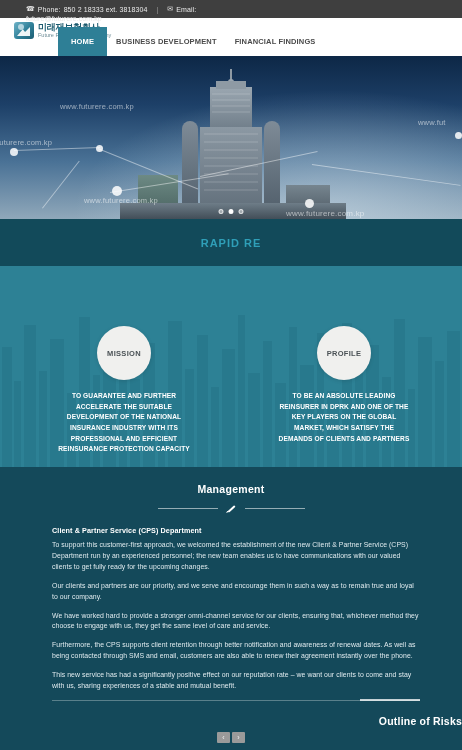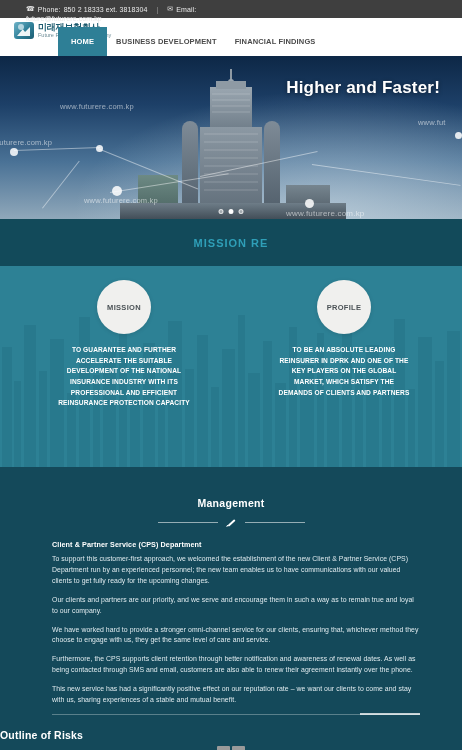--- a/index.html
+++ b/index.html
@@ -137,20 +137,21 @@
     background: #2e8296;
   }
   .mvc-bg { position:absolute; inset:0; opacity:.30; }
   .mvc-bg i {
     position:absolute; bottom:0; background:#0d4a5a; display:block;
   }
   .mvc-tint { position:absolute; inset:0; background: rgba(46,130,150,.55); }
   .mvc-cols {
     position: relative; z-index: 3; display: flex; height: 100%;
     padding: 14px 8px 0 14px;
+    margin-top: 46px;
   }
   .mvc-col { flex: 1; display: flex; flex-direction: column; align-items: center; }
   .circle {
     width: 54px; height: 54px; border-radius: 50%; background: #f0f0ee;
     display: flex; align-items: center; justify-content: center;
     box-shadow: 0 1px 4px rgba(0,0,0,.12);
   }
   .circle span { font-size: 7.5px; font-weight: 700; color: #4b5256; letter-spacing: .3px; }
   .mvc-text {
     margin-top: 11px; color: #ffffff; font-size: 6.6px; font-weight: 700;
@@ -165,21 +166,20 @@
   .mvc-list li { position: relative; padding-left: 9px; }
   .mvc-list li:before {
     content: "\25AA"; position: absolute; left: 0; top: -1px; font-size: 6px;
   }
 
   
   .mgmt { background: #14495a; padding: 16px 0 0 0; }
   .mgmt-title {
     text-align: center; color: #ffffff; font-size: 10.5px; font-weight: 700;
     letter-spacing: .3px;
-    margin-top: 14px;
   }
   .mgmt-div {
     display: flex; align-items: center; justify-content: center; gap: 8px;
     margin-top: 8px;
   }
   .mgmt-div .ln { width: 60px; height: 1px; background: rgba(255,255,255,.55); }
   .pencil { position: relative; width: 11px; height: 11px; }
   .pencil:before {
     content:""; position:absolute; left:1px; top:5px; width:9px; height:1.6px;
     background:#ffffff; transform: rotate(-42deg); border-radius:1px;
@@ -202,21 +202,21 @@
     position: relative;
   }
   .mgmt-rule:after {
     content:""; position:absolute; right:0; top:-1px; width:60px; height:2px;
     background: rgba(255,255,255,.75);
   }
 
   
   .risks { background: #14495a; padding-top: 14px; }
   .risks-title {
-    text-align: left; color: #ffffff; font-size: 10.5px; font-weight: 700;
+    text-align: right; color: #ffffff; font-size: 10.5px; font-weight: 700;
     letter-spacing: .2px;
   }
   .risks-arrows {
     display: flex; justify-content: center; gap: 2px; margin-top: 5px;
   }
   .arw {
     width: 13px; height: 11px; background: #9a9a9a; color: #f2f2f2;
     font-size: 7px; display: flex; align-items: center; justify-content: center;
     cursor: pointer; border-radius: 1px;
   }
@@ -303,31 +303,30 @@
     <div class="hero-node" style="left:112px;top:130px;width:10px;height:10px;"></div>
     <div class="hero-node" style="left:305px;top:143px;width:9px;height:9px;"></div>
     <div class="hero-node" style="left:455px;top:76px;width:7px;height:7px;"></div>
 
     <span class="hero-wm" style="left:60px;top:46px;">www.futurere.com.kp</span>
     <span class="hero-wm" style="left:-3px;top:82px;">futurere.com.kp</span>
     <span class="hero-wm" style="left:84px;top:140px;">www.futurere.com.kp</span>
     <span class="hero-wm" style="left:418px;top:62px;">www.fut</span>
     <span class="hero-wm" style="left:286px;top:153px;font-size:8px;">www.futurere.com.kp</span>
 
-    <div class="hero-title">Higher and Faster!</div>
 
     <div class="hero-dots">
       <span class="dot"></span>
       <span class="dot active"></span>
       <span class="dot"></span>
     </div>
   </div>
 
   <div class="brandstrip">
-    <span>MISSION RE</span>
+    <span>RAPID RE</span>
   </div>
 
   <div class="mvc">
     <div class="mvc-bg">
       <i style="left:2px;width:10px;height:120px;"></i>
       <i style="left:14px;width:7px;height:86px;"></i>
       <i style="left:24px;width:12px;height:142px;"></i>
       <i style="left:39px;width:8px;height:96px;"></i>
       <i style="left:50px;width:14px;height:128px;"></i>
       <i style="left:67px;width:9px;height:74px;"></i>

